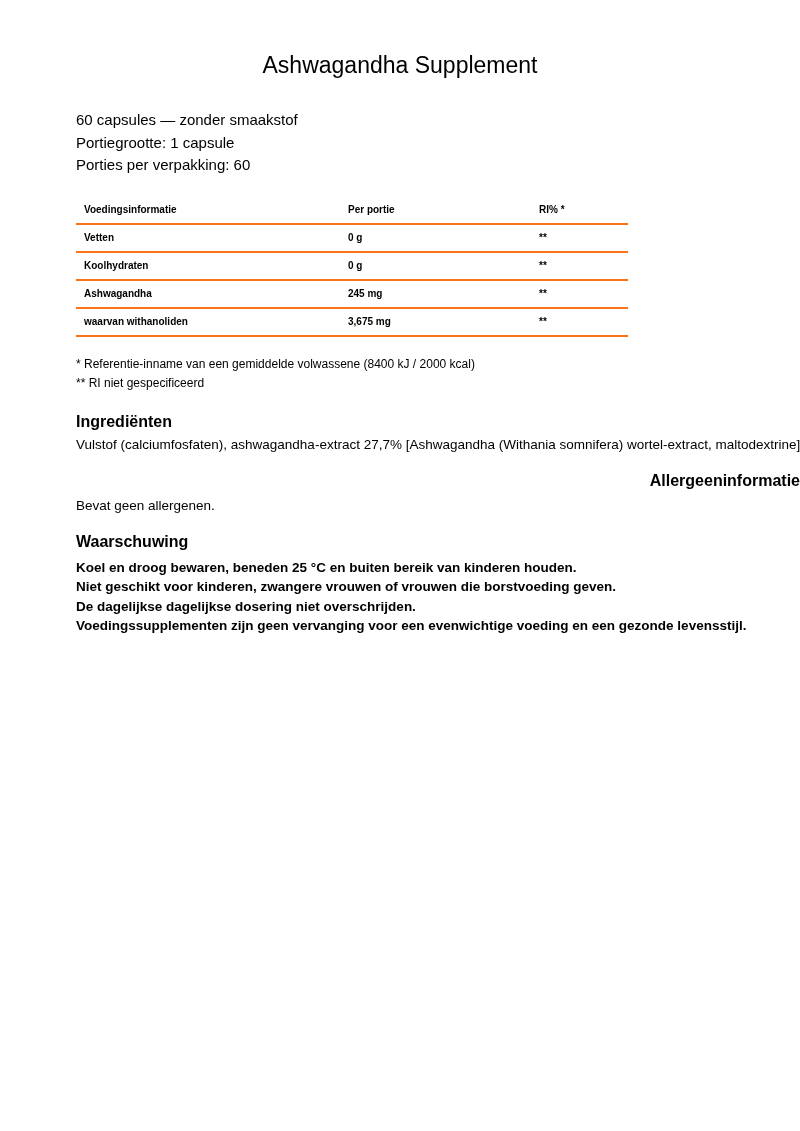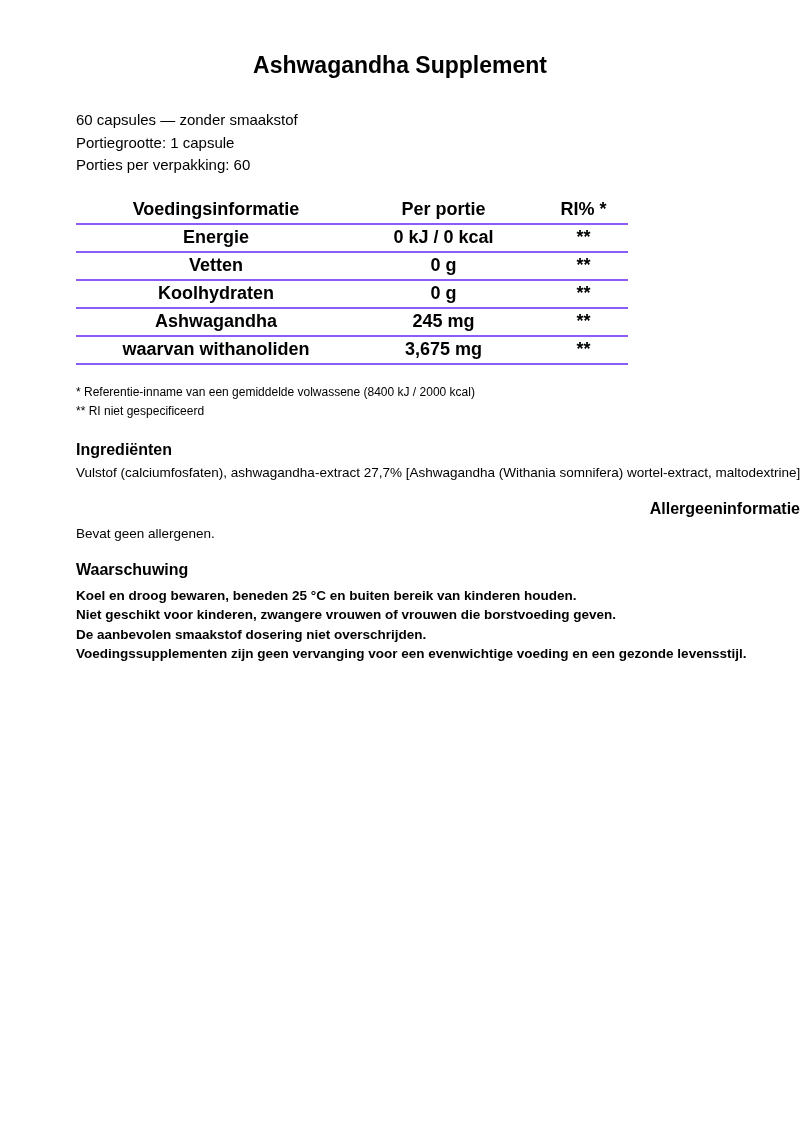--- a/index.html
+++ b/index.html
@@ -16,21 +16,21 @@
     overflow: hidden;
     position: relative;
   }
   .page-title {
     margin: 0;
     padding-top: 51px;
     width: 800px;
     text-align: center;
     font-size: 23px;
     line-height: 29px;
-    font-weight: bold;
+    font-weight: normal;
   }
   .content {
     margin-left: 76px;
   }
   .intro {
     margin-top: 29px;
     font-size: 15px;
     line-height: 22.5px;
   }
   .intro p { margin: 0; }
@@ -40,25 +40,25 @@
     border-collapse: collapse;
     width: 552px;
     table-layout: fixed;
   }
   table.nutri col.c1 { width: 272px; }
   table.nutri col.c2 { width: 191px; }
   table.nutri col.c3 { width: 89px; }
   table.nutri th, table.nutri td {
     height: 28px;
     padding: 0;
-    font-size: 18px;
+    font-size: 10px;
     font-weight: bold;
-    text-align: center;
+    text-align: left;
     vertical-align: middle;
-    border-bottom: 2px solid #8b5cf6;
+    border-bottom: 2px solid #f97316;
     white-space: nowrap;
     overflow: hidden;
   }
   table.nutri th:first-child, table.nutri td:first-child { padding-left: 8px; }
 
   .footnotes {
     margin-top: 18px;
     font-size: 12px;
     line-height: 19px;
   }
@@ -106,25 +106,20 @@
       </colgroup>
     <thead>
       <tr>
         <th>Voedingsinformatie</th>
         <th>Per portie</th>
         <th>RI% *</th>
       </tr>
     </thead>
     <tbody>
       <tr>
-        <td>Energie</td>
-        <td>0 kJ / 0 kcal</td>
-        <td>**</td>
-      </tr>
-      <tr>
         <td>Vetten</td>
         <td>0 g</td>
         <td>**</td>
       </tr>
       <tr>
         <td>Koolhydraten</td>
         <td>0 g</td>
         <td>**</td>
       </tr>
       <tr>
@@ -148,17 +143,17 @@
   <h2 class="section-heading heading-ingredients">Ingrediënten</h2>
   <p class="section-text text-ingredients">Vulstof (calciumfosfaten), ashwagandha-extract 27,7% [Ashwagandha (Withania somnifera) wortel-extract, maltodextrine],</p>
 
   <h2 class="section-heading heading-allergens">Allergeeninformatie</h2>
   <p class="section-text text-allergens">Bevat geen allergenen.</p>
 
   <h2 class="section-heading heading-warning">Waarschuwing</h2>
   <div class="section-text text-warning">
     <p>Koel en droog bewaren, beneden 25 °C en buiten bereik van kinderen houden.</p>
     <p>Niet geschikt voor kinderen, zwangere vrouwen of vrouwen die borstvoeding geven.</p>
-    <p>De aanbevolen smaakstof dosering niet overschrijden.</p>
+    <p>De dagelijkse dagelijkse dosering niet overschrijden.</p>
     <p>Voedingssupplementen zijn geen vervanging voor een evenwichtige voeding en een gezonde levensstijl.</p>
   </div>
 
 </div>
 
 </body></html>

